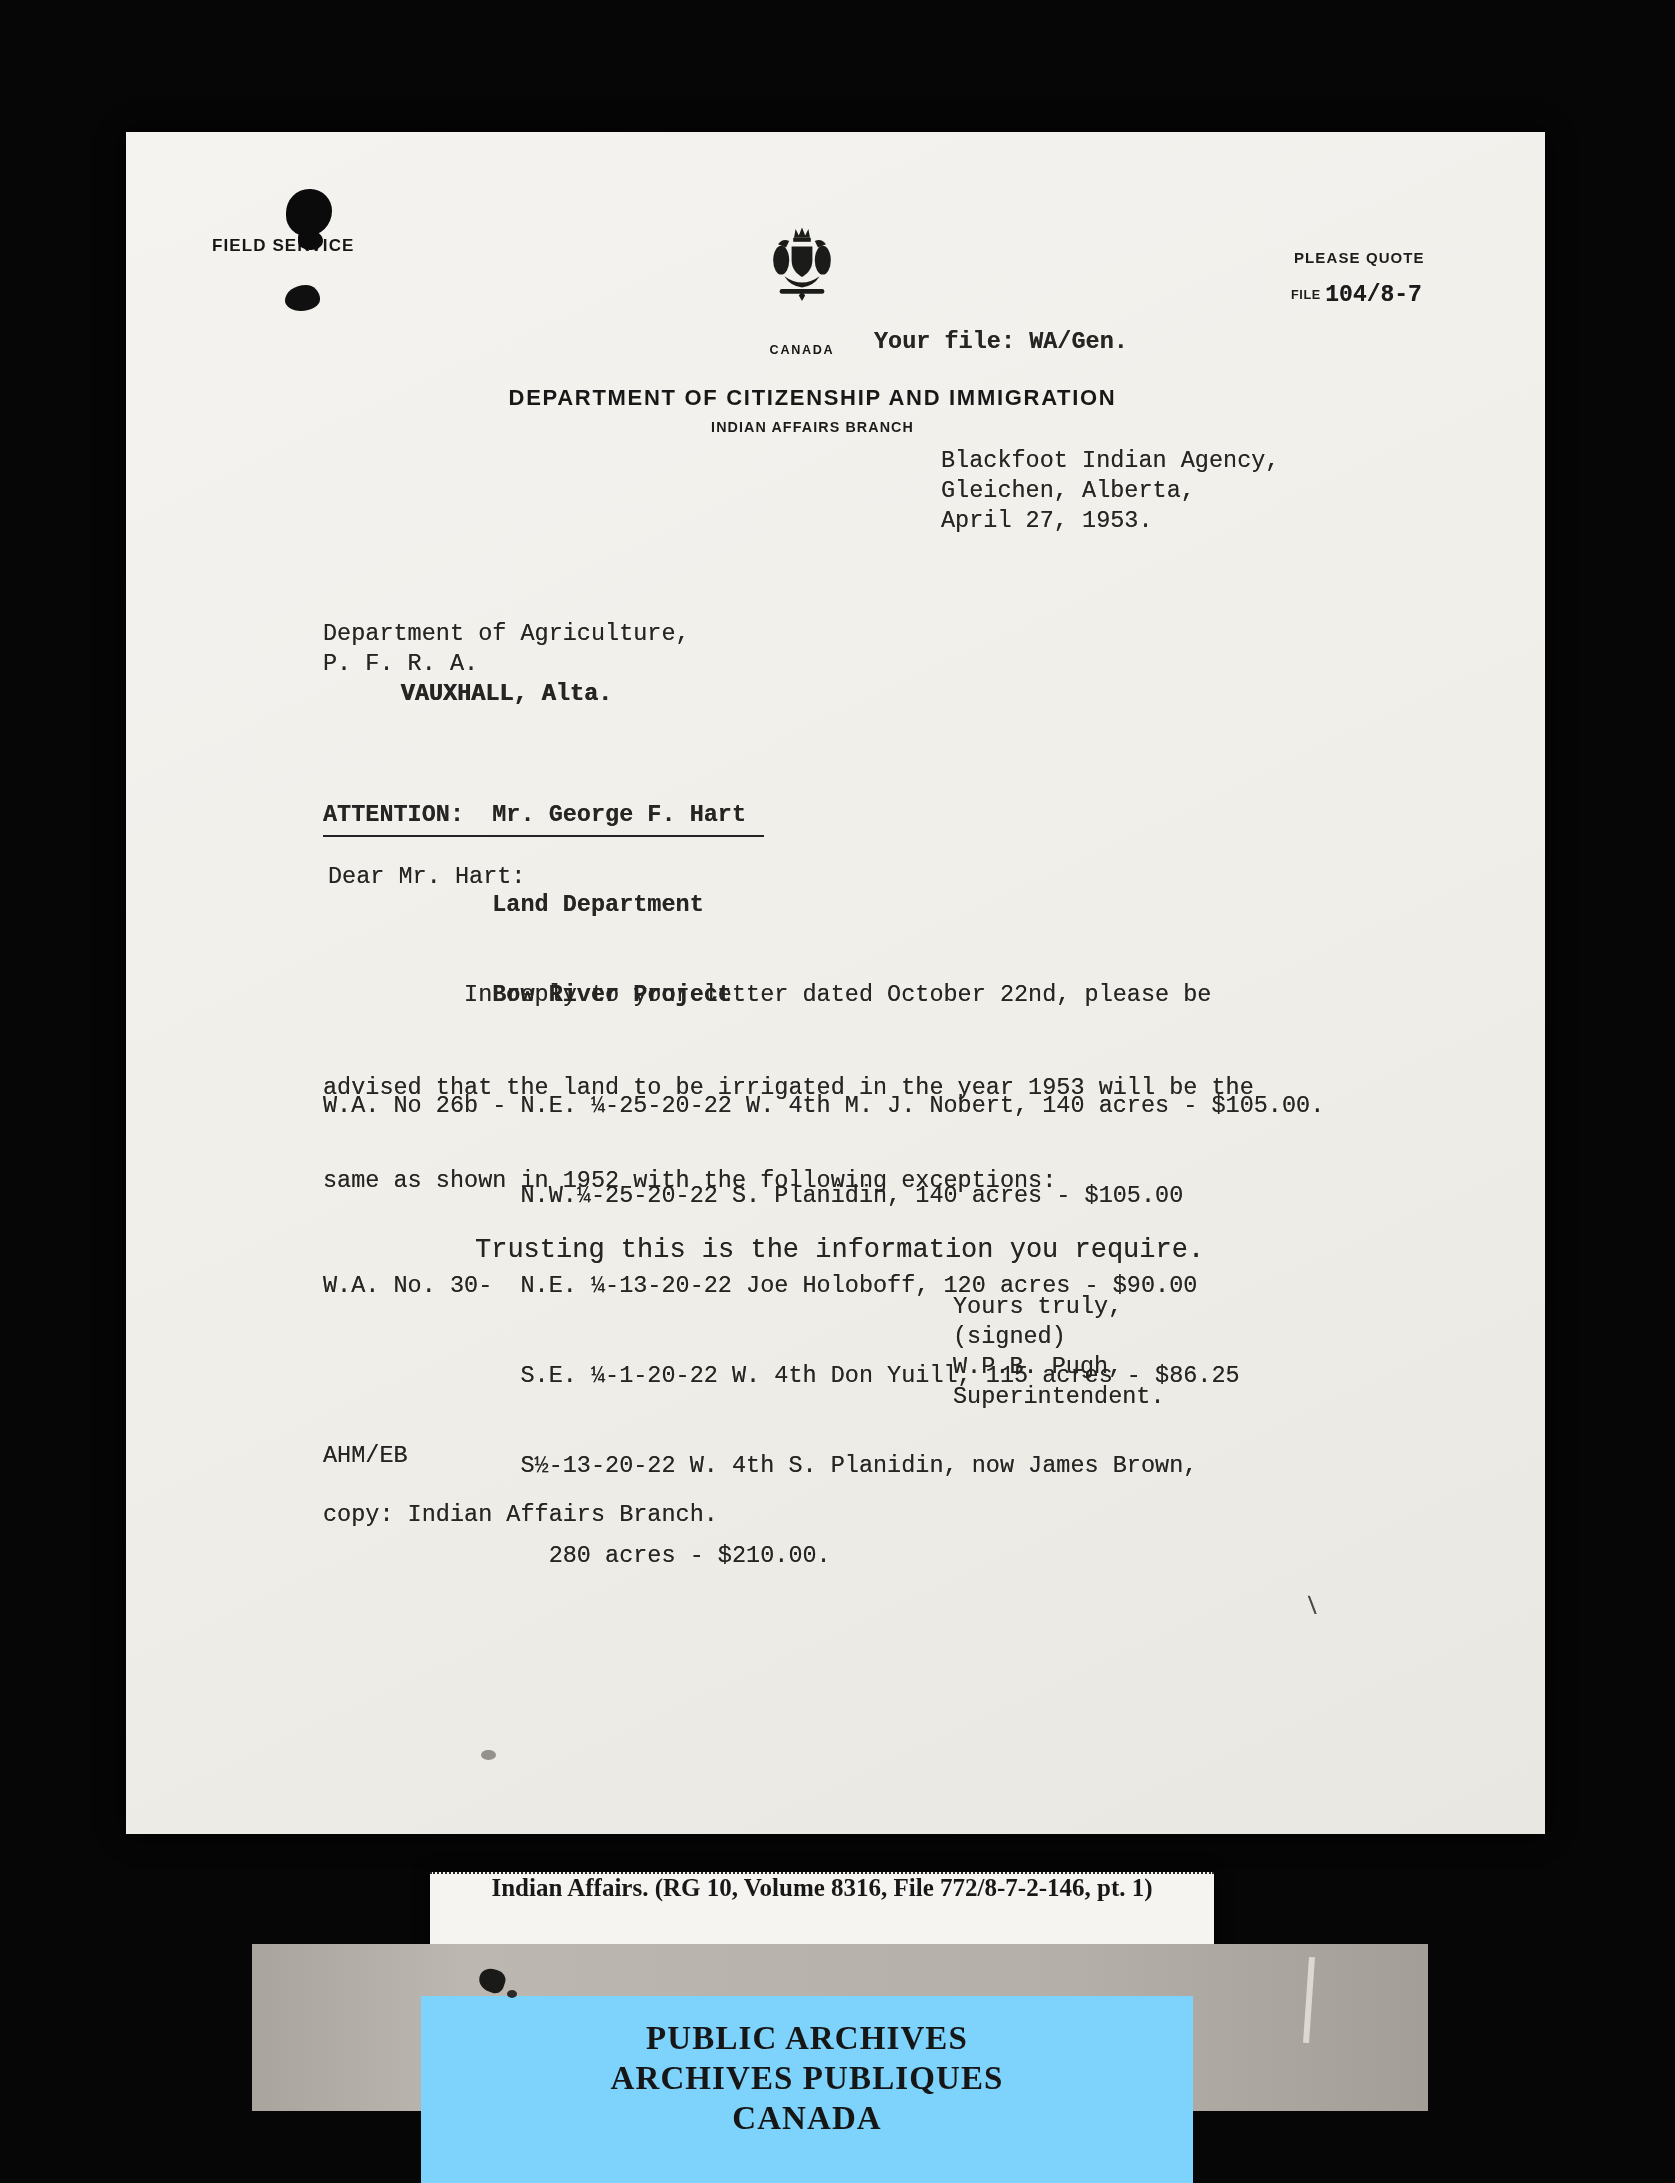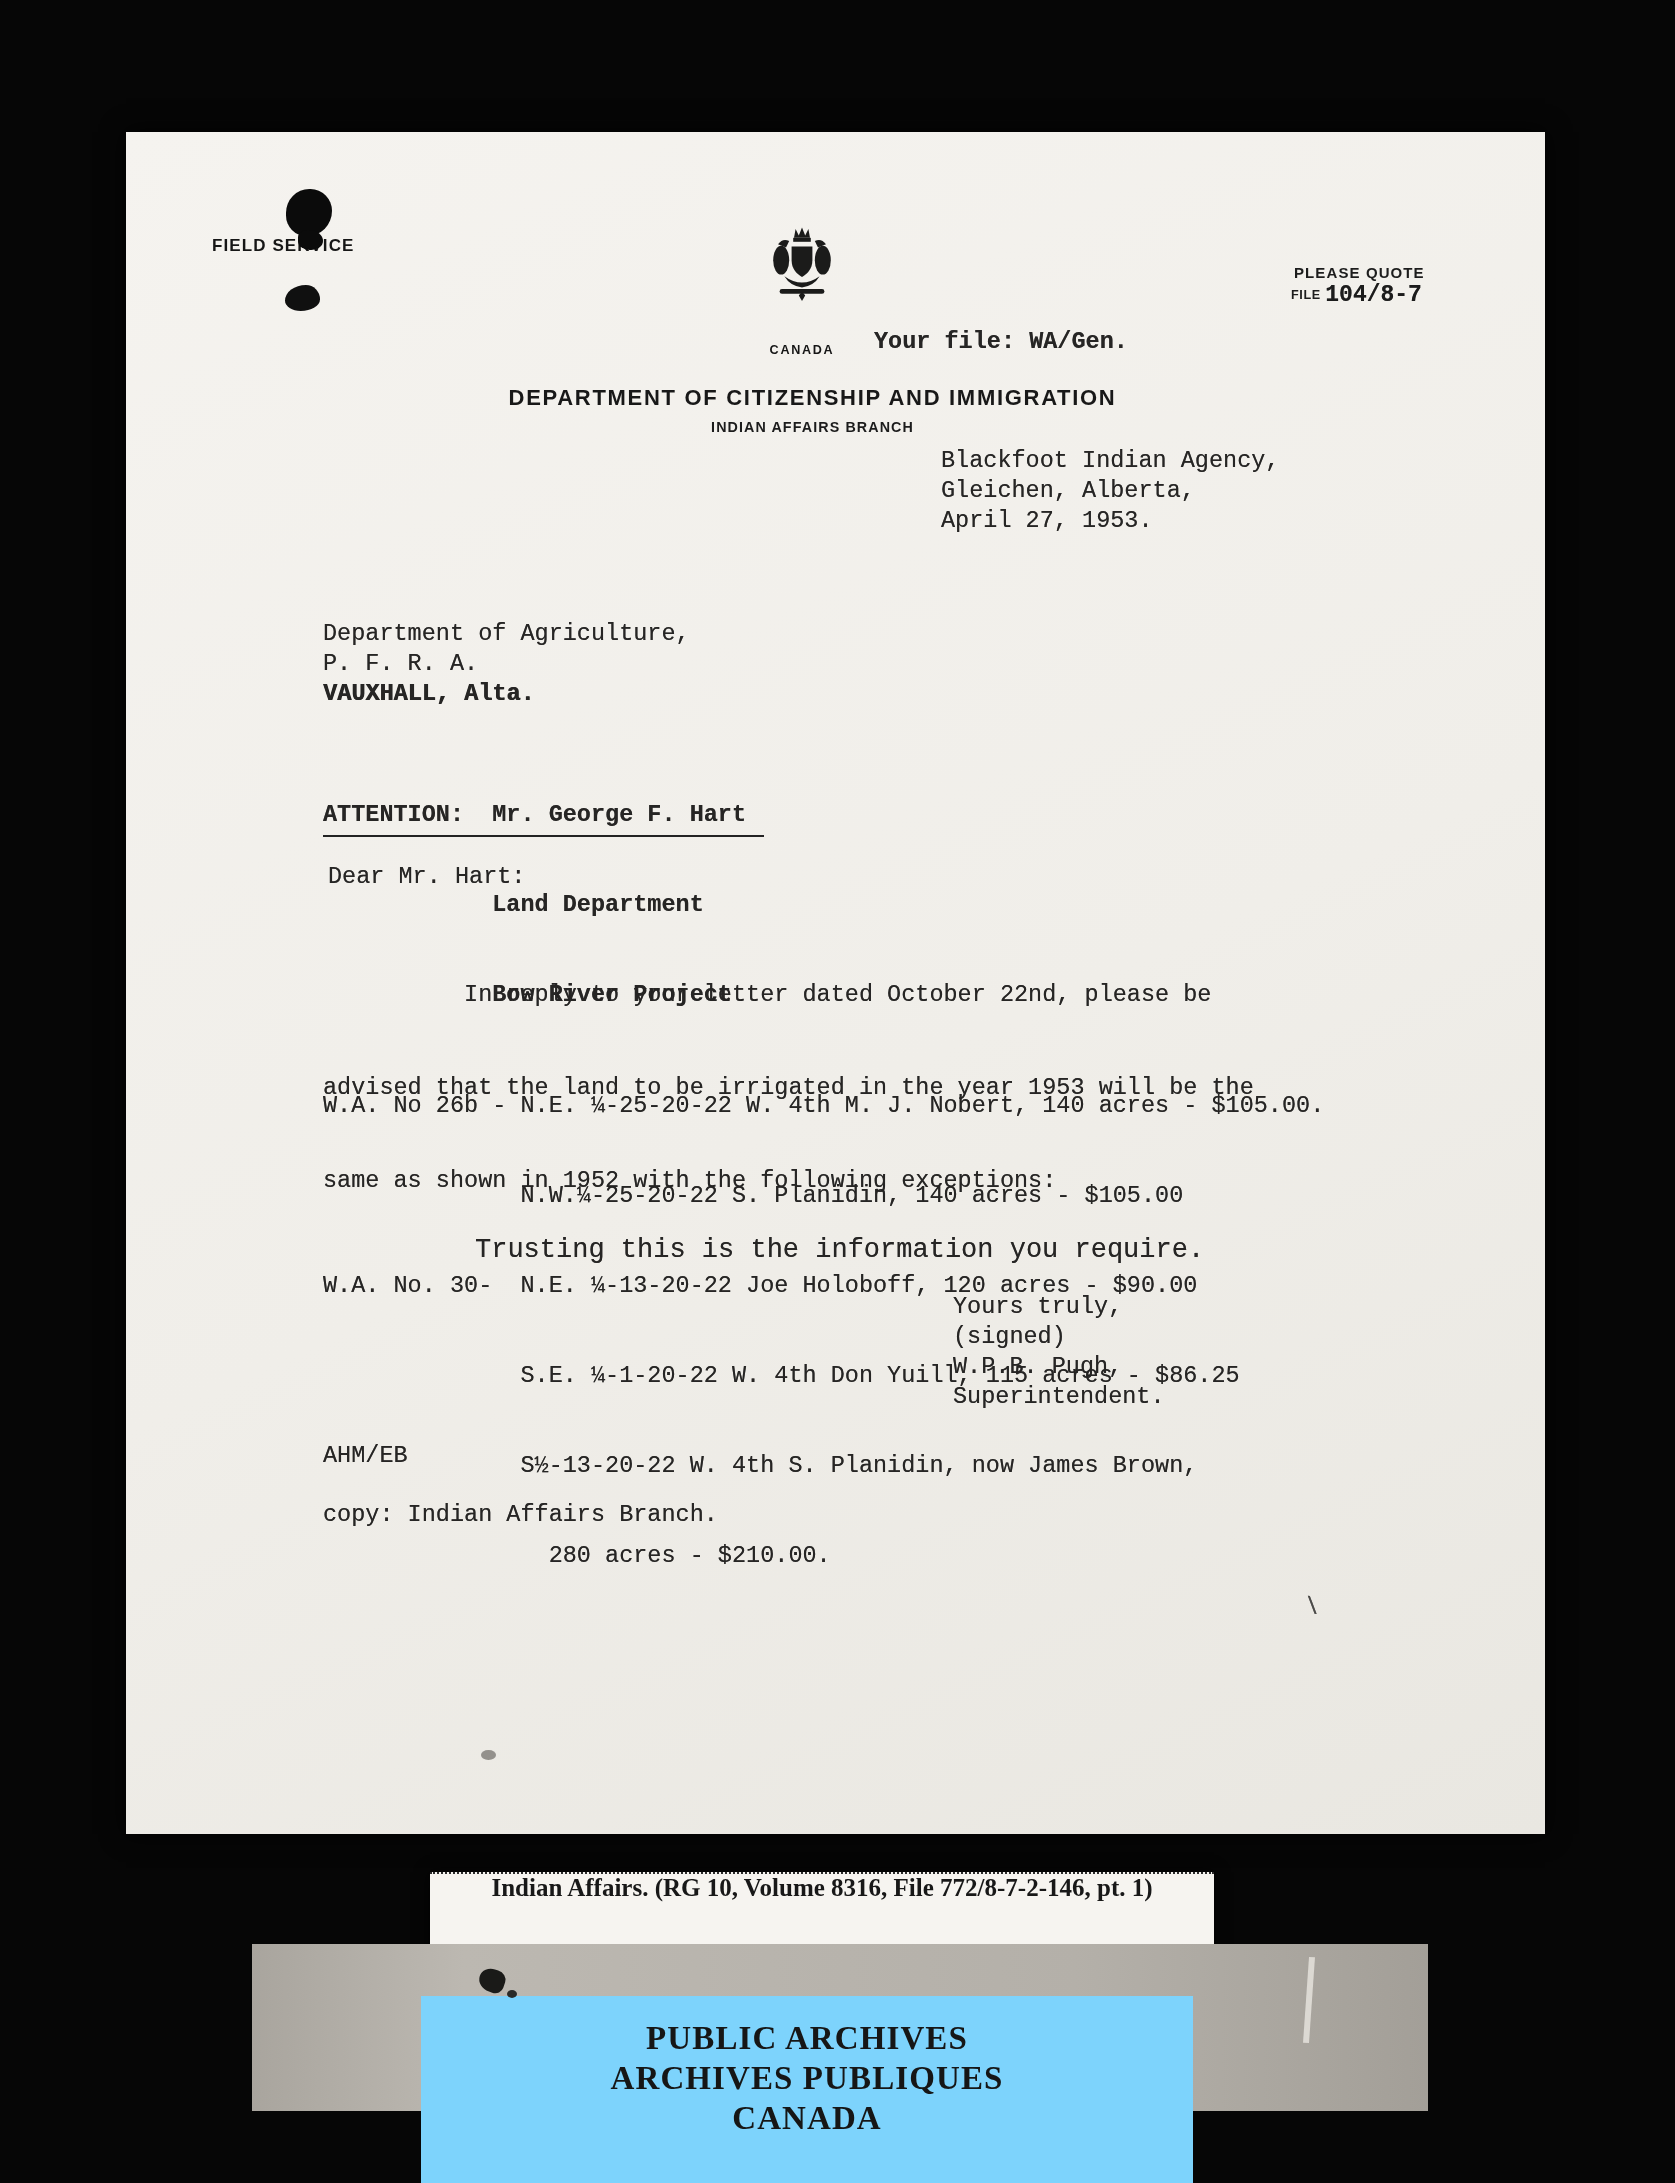--- a/index.html
+++ b/index.html
@@ -36,21 +36,21 @@
     background: #0b0b0b; border-radius: 52% 48% 55% 45%;
   }
   .ink-blob1b {
     left: 172px; top: 98px; width: 25px; height: 19.5px;
     background: #0b0b0b; border-radius: 40% 60% 50% 50%;
   }
   .ink-blob2 {
     left: 159px; top: 153px; width: 35px; height: 26px;
     background: #101010; border-radius: 60% 40% 55% 45% / 60% 55% 45% 40%;
   }
-  .please-quote { left: 1168px; top: 117px; font-size: 15px; font-weight: bold; letter-spacing: 1.1px; color: #1d1d1d; margin-top: 15px; }
+  .please-quote { left: 1168px; top: 117px; font-size: 15px; font-weight: bold; letter-spacing: 1.1px; color: #1d1d1d; }
   .file-line { left: 1165px; top: 150px; }
   .file-label { font-size: 12.6px; font-weight: bold; letter-spacing: 0.6px; color: #1d1d1d; vertical-align: middle; }
   .file-number { font-size: 23px; font-weight: bold; color: #1c1c1c; vertical-align: middle; margin-left: 4.6px; }
 
   .coat-of-arms { left: 636px; top: 92px; width: 80px; height: 114px; }
   .canada-label {
     left: 636px; top: 211px; width: 80px; text-align: center;
     font-size: 12.6px; font-weight: bold; letter-spacing: 1.7px; color: #161616;
   }
   .your-file { left: 748px; top: 196px; font-size: 23.5px; font-weight: bold; }
@@ -58,21 +58,21 @@
     left: 23px; top: 253px; width: 1327px; text-align: center;
     font-size: 22px; font-weight: bold; letter-spacing: 1.7px; color: #181818;
   }
   .branch-title {
     left: 23px; top: 287px; width: 1327px; text-align: center;
     font-size: 14.3px; font-weight: bold; letter-spacing: 1.1px; color: #1c1c1c;
   }
   .agency-block { left: 815px; top: 314px; font-size: 23.5px; line-height: 30px; }
 
   .recipient-block { left: 197px; top: 487px; font-size: 23.5px; line-height: 30px; }
-  .recipient-block .heavy { font-weight: bold; text-shadow: 0.6px 0 0 #262524; }
+  .recipient-block .heavy { font-weight: bold; text-shadow: 0.6px 0 0 #262524; text-align: center; }
 
   .attention-block { left: 197px; top: 608px; font-size: 23.5px; line-height: 30px; font-weight: bold; }
   .attention-underline {
     left: 197px; top: 703px; width: 441px; height: 2.3px; background: #232323;
   }
 
   .salutation { left: 202px; top: 731px; font-size: 23.5px; }
   .paragraph { left: 197px; top: 785px; font-size: 23.5px; line-height: 31px; }
   .schedule { left: 197px; top: 899px; font-size: 23.5px; line-height: 30px; }
   .closing { left: 349px; top: 1103px; font-size: 27px; }

